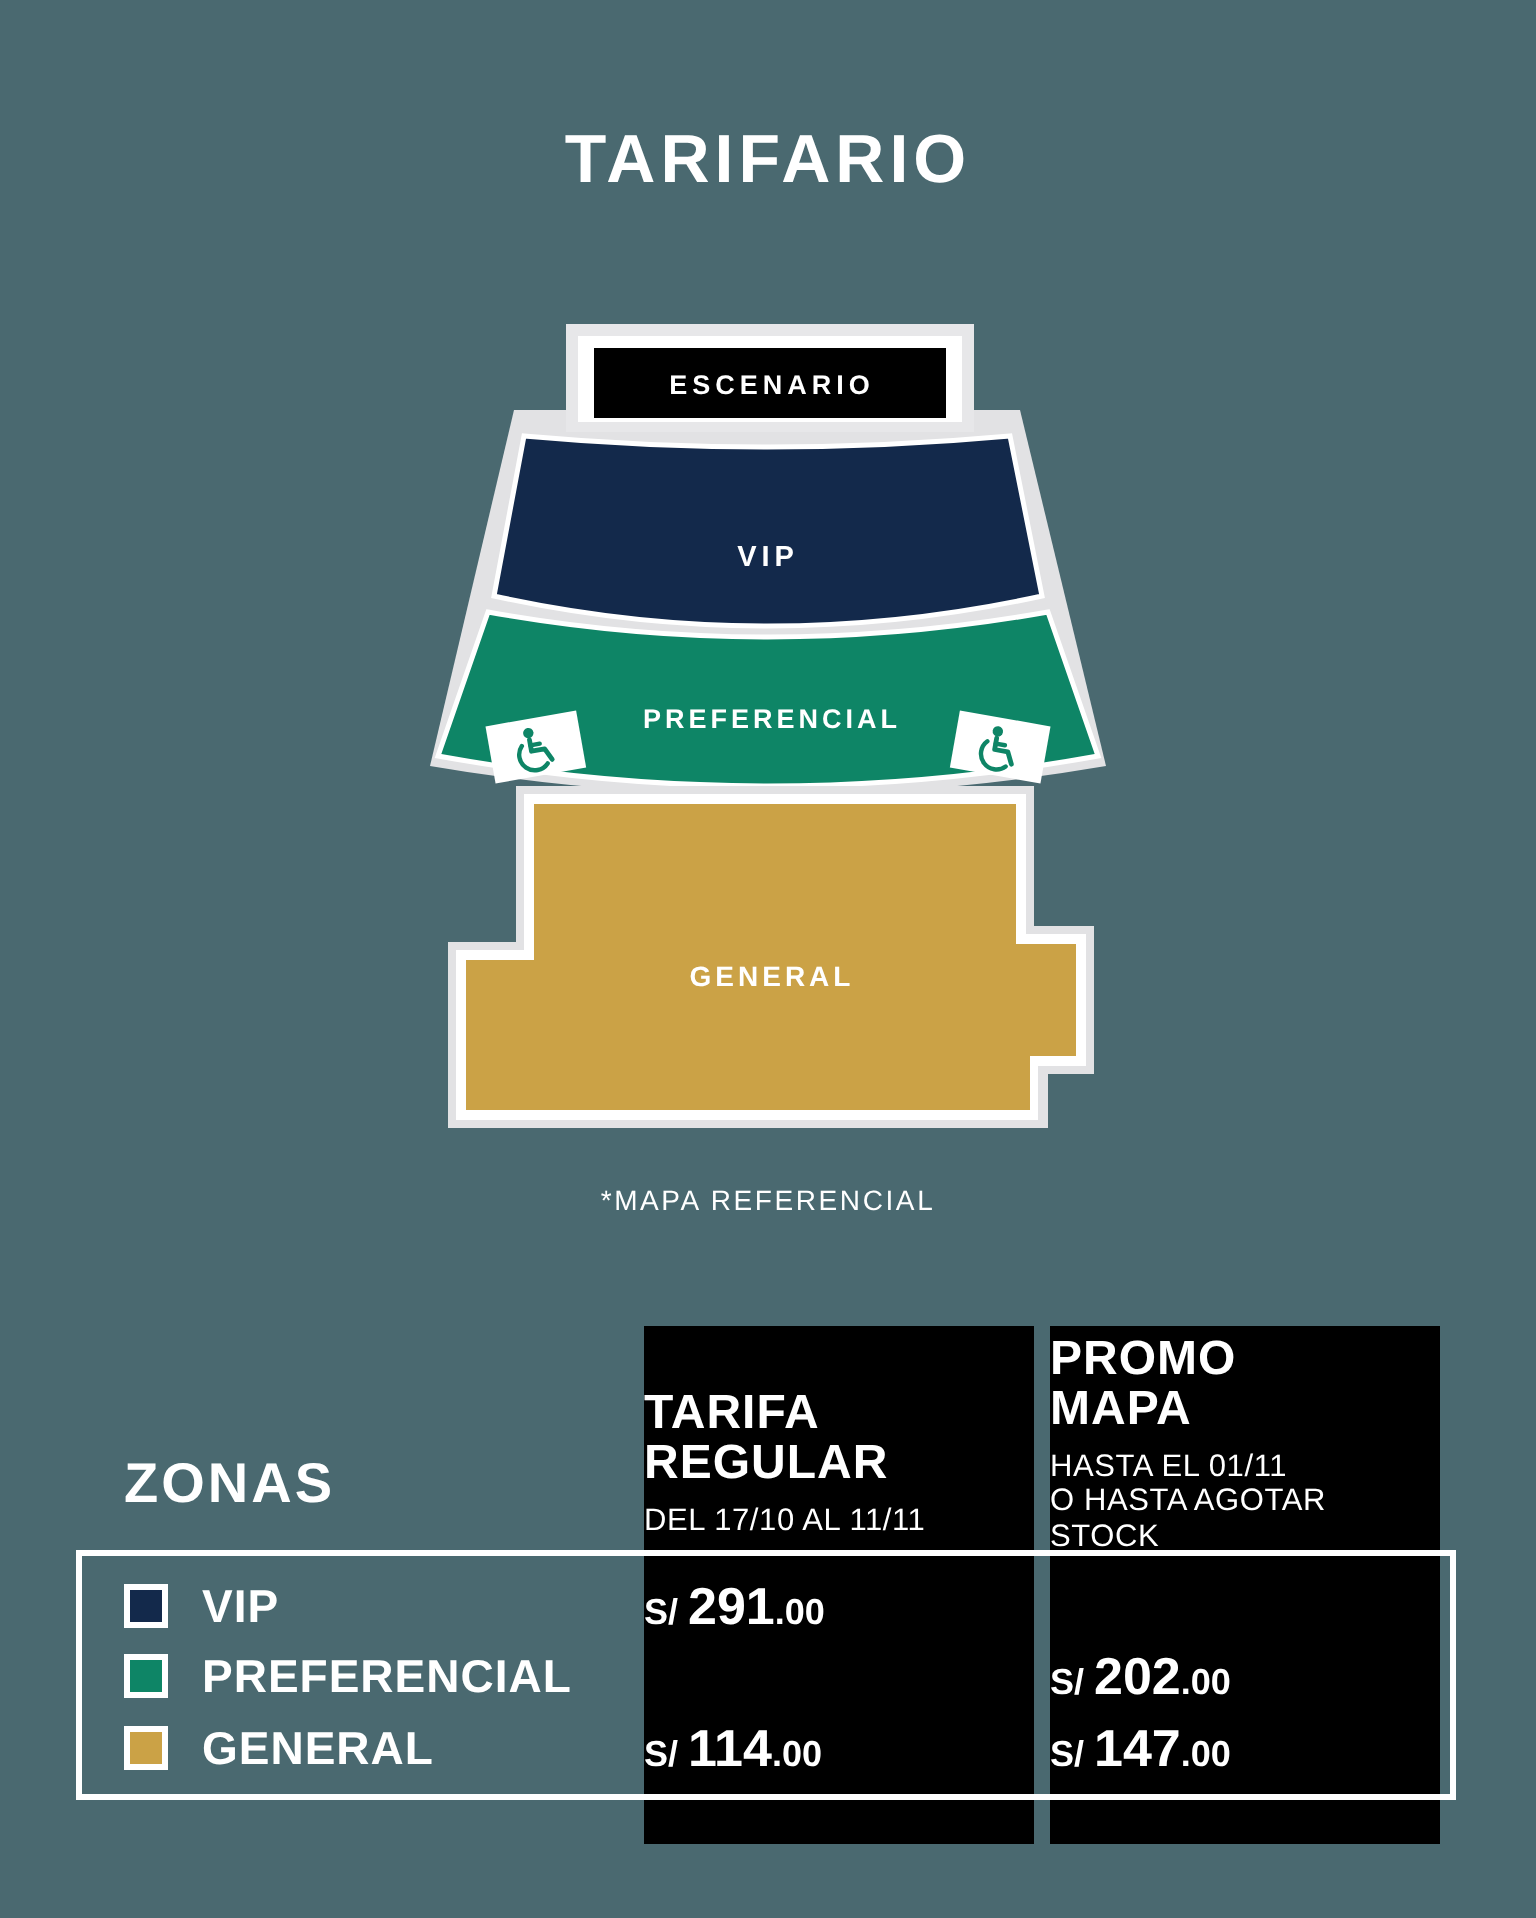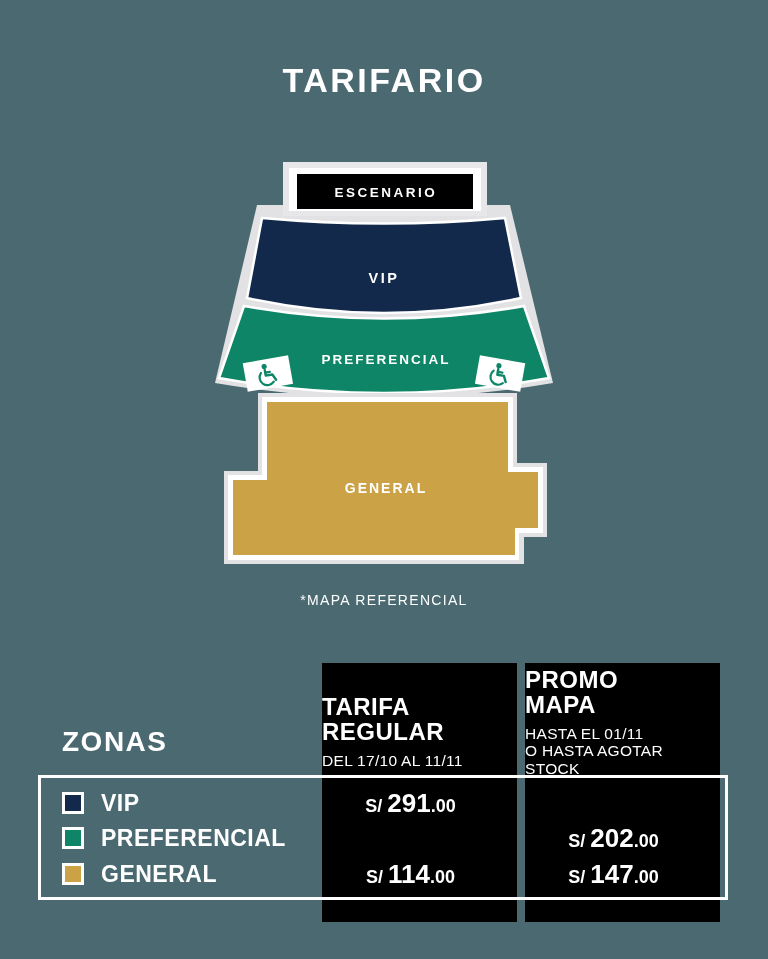--- a/index.html
+++ b/index.html
@@ -44,21 +44,21 @@
   .row-general{top:824px;}
   .swatch{
     position:absolute;left:62px;top:4px;width:22px;height:22px;
     border:3px solid #fff;box-sizing:border-box;
   }
   .zone-name{
     position:absolute;left:101px;top:0;line-height:31px;
     color:#fff;font-size:23px;font-weight:bold;letter-spacing:0.5px;
   }
   .price{
-    position:absolute;top:0;width:177px;text-align:center;line-height:31px;
+    position:absolute;top:0;width:177px;text-align:left;line-height:31px;
     color:#fff;font-weight:bold;white-space:nowrap;
   }
   .price-regular{left:322px;}
   .price-promo{left:525px;}
   .price .cur{font-size:18px;margin-right:5px;}
   .price .int{font-size:26px;}
   .price .dec{font-size:18px;}
 </style>
 </head>
 <body>

